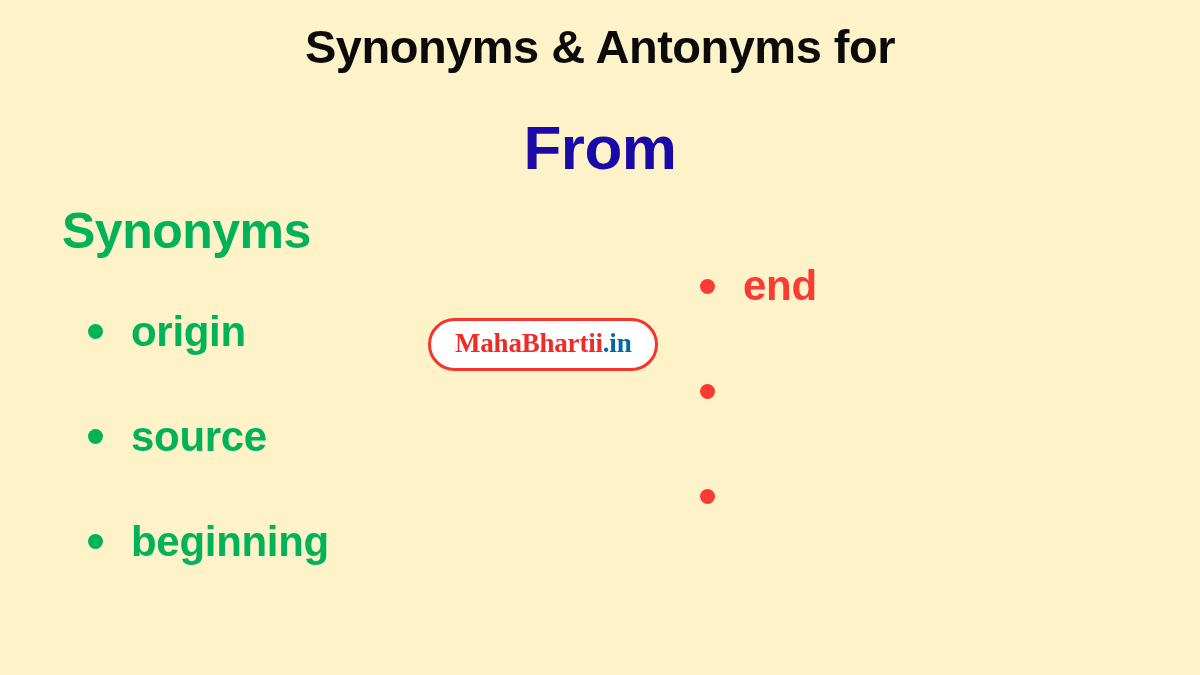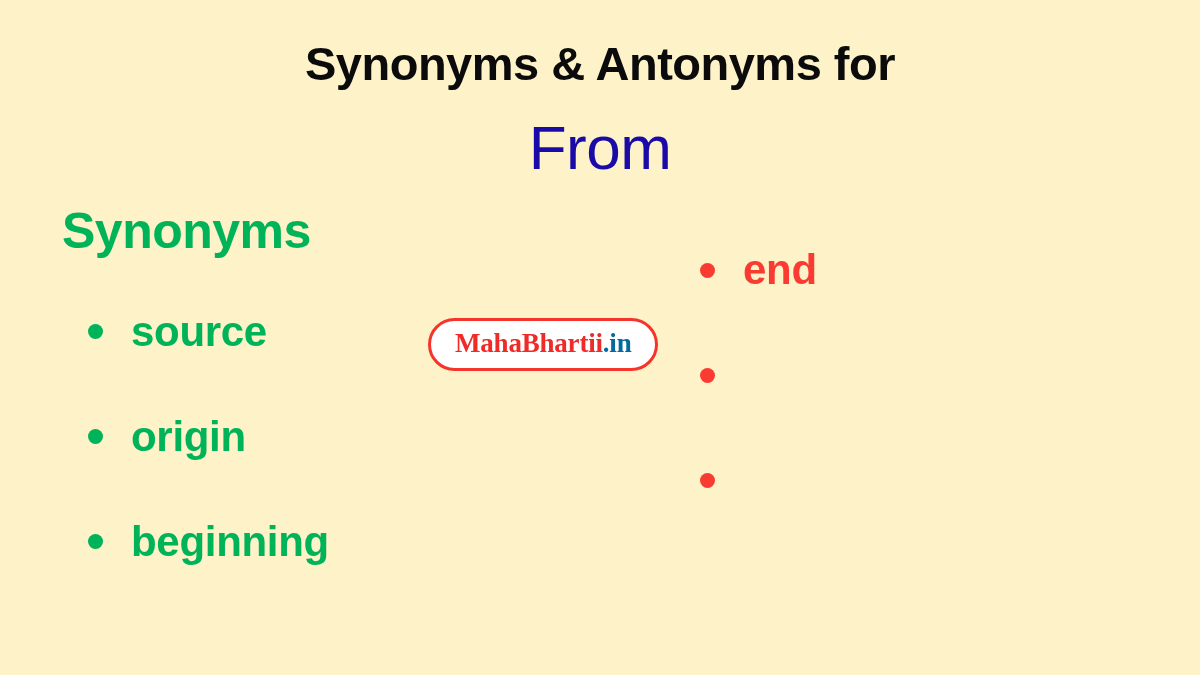--- a/index.html
+++ b/index.html
@@ -21,40 +21,40 @@
     width: 1200px;
     height: 675px;
     background: #fdf2c8;
     box-sizing: border-box;
   }
 
   
   .page-title {
     position: absolute;
     left: 0;
-    top: 38px;
+    top: 21px;
     width: 1200px;
     text-align: center;
     font-family: "Liberation Sans", sans-serif;
     font-size: 47px;
     font-weight: 700;
     letter-spacing: -0.5px;
     color: #0b0b0b;
     line-height: 1.1;
   }
 
   .keyword {
     position: absolute;
     left: 0;
     top: 112px;
     width: 1200px;
     text-align: center;
     font-family: "Liberation Sans", sans-serif;
     font-size: 62px;
-    font-weight: 400;
+    font-weight: 700;
     letter-spacing: -0.5px;
     color: #1a0aa8;
     line-height: 1.15;
   }
 
   
   .columns {
     position: absolute;
     left: 0;
     top: 200px;
@@ -88,21 +88,21 @@
     color: #f93b32;
     margin-left: 30px;
   }
 
   .word-list {
     list-style: none;
     margin: 0;
     padding: 0;
   }
   .column.synonyms .word-list { margin-top: 38px; }
-  .column.antonyms  .word-list { margin-top: 39px; }
+  .column.antonyms  .word-list { margin-top: 55px; }
 
   .word-item {
     display: flex;
     align-items: center;
     height: 62px;
     margin-bottom: 43px;
     padding-left: 40px;
   }
   .column.antonyms .word-item { padding-left: 0px; }
 
@@ -164,25 +164,25 @@
 
   <div class="keyword">From</div>
 
   <div class="columns">
 
     <div class="column synonyms">
       <div class="col-heading">Synonyms</div>
       <ul class="word-list">
         <li class="word-item">
           <span class="bullet"></span>
+          <span class="word-label">origin</span>
+        </li>
+        <li class="word-item">
+          <span class="bullet"></span>
           <span class="word-label">source</span>
-        </li>
-        <li class="word-item">
-          <span class="bullet"></span>
-          <span class="word-label">origin</span>
         </li>
         <li class="word-item">
           <span class="bullet"></span>
           <span class="word-label">beginning</span>
         </li>
       </ul>
     </div>
 
     <div class="column antonyms">
       <ul class="word-list">

